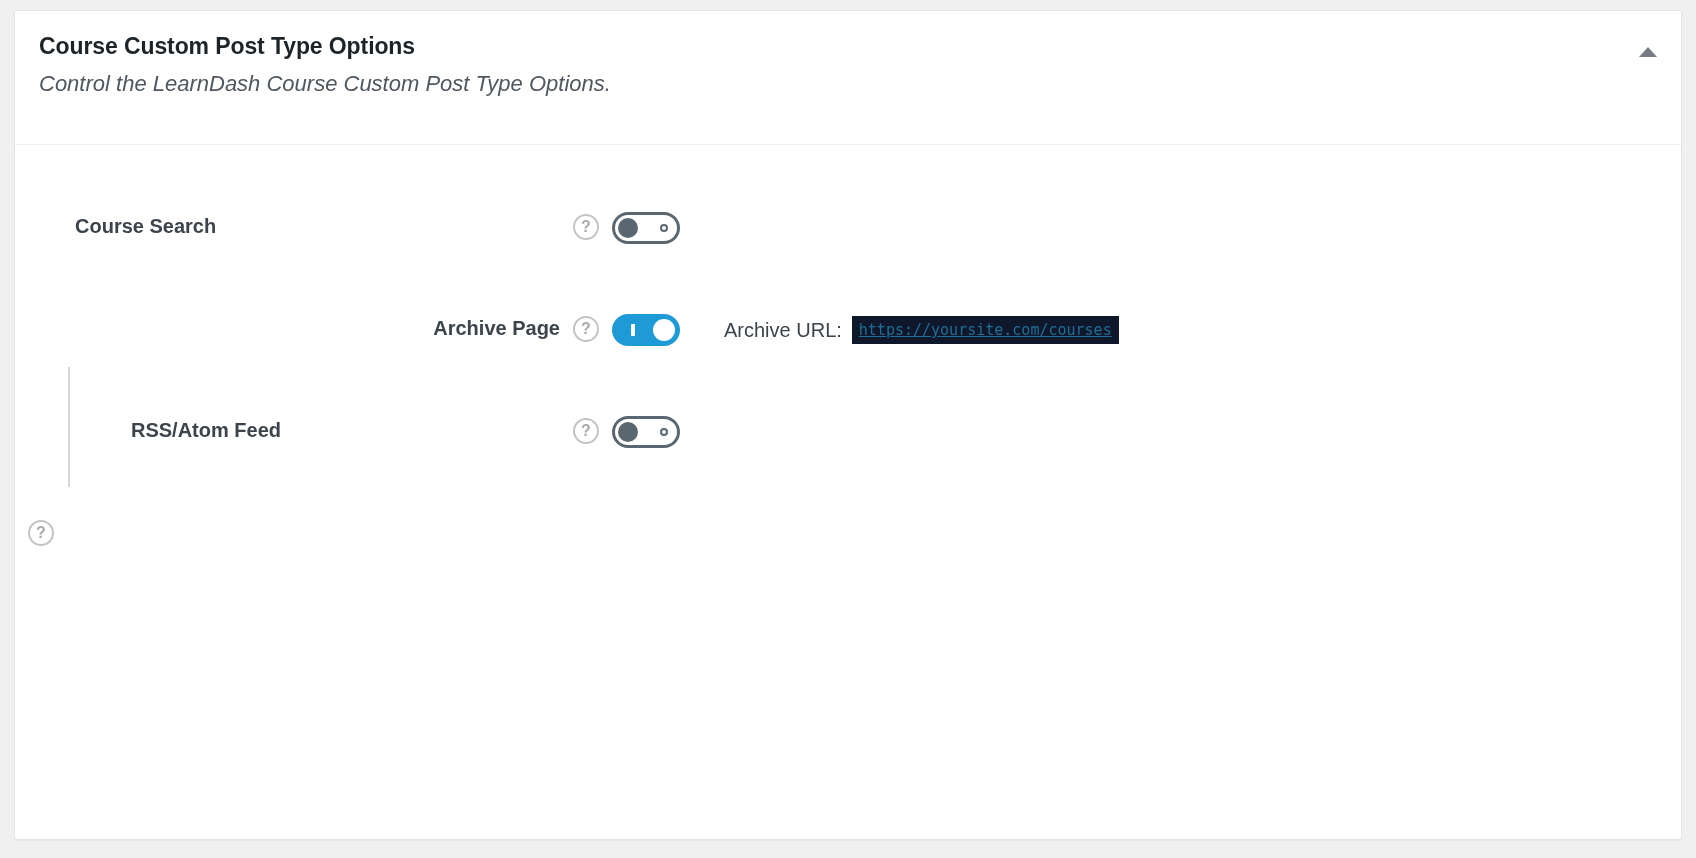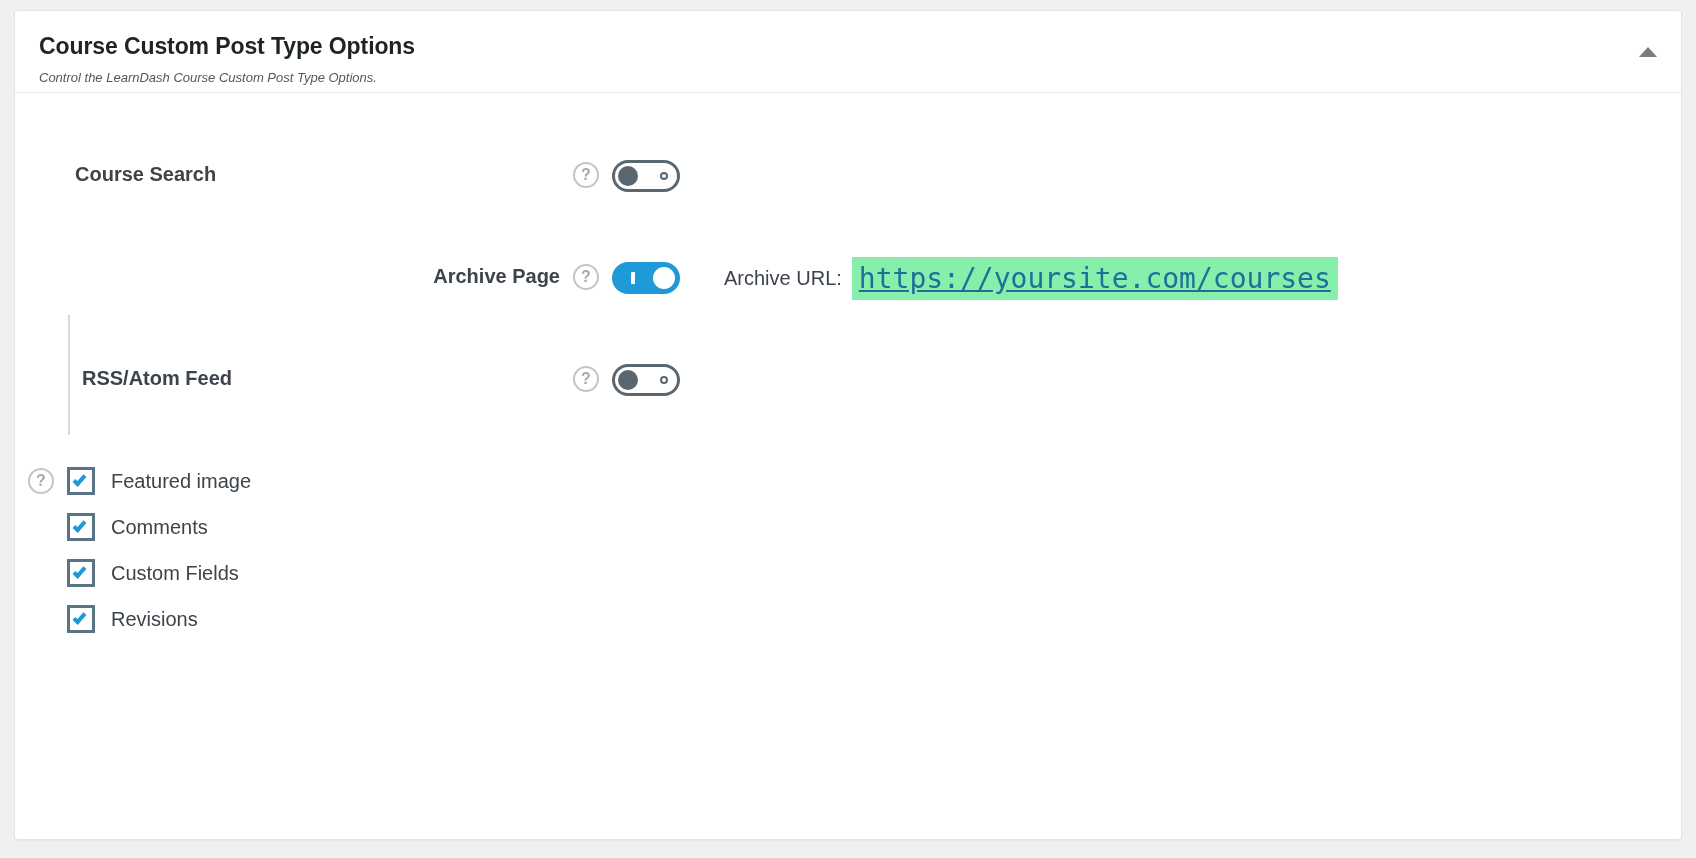--- a/index.html
+++ b/index.html
@@ -27,33 +27,33 @@
     box-sizing: border-box;
     box-shadow: 0 1px 1px rgba(0,0,0,0.04);
   }
 
   
   .panel-header {
     position: relative;
     padding: 22px 26px 20px 24px;
     border-bottom: 1px solid #eceef0;
     box-sizing: border-box;
-    height: 82px;
+    height: 134px;
   }
   .panel-title {
     margin: 0;
     font-size: 23px;
     font-weight: bold;
     color: #1d2327;
     letter-spacing: -0.1px;
     line-height: 1.2;
   }
   .panel-subtitle {
     margin: 9px 0 0 0;
-    font-size: 13px;
+    font-size: 22px;
     font-style: italic;
     color: #50575e;
     line-height: 1.25;
   }
   .collapse-toggle {
     position: absolute;
     right: 16px;
     top: 26px;
     width: 34px;
     height: 30px;
@@ -95,21 +95,21 @@
     width: 545px;
     flex: none;
     box-sizing: border-box;
     padding-left: 60px;
     font-size: 20px;
     font-weight: bold;
     color: #3c434a;
     line-height: 30px;
   }
   .label-cell.nested {
-    padding-left: 67px;
+    padding-left: 116px;
   }
 
   .help-cell {
     width: 52px;
     flex: none;
     display: flex;
     justify-content: center;
     padding-top: 3px;
   }
   .help-icon {
@@ -200,23 +200,23 @@
     height: 32px;
   }
   .archive-url-label {
     font-size: 20px;
     color: #3c434a;
     margin-right: 10px;
     white-space: nowrap;
   }
   .archive-url-link {
     font-family: "DejaVu Sans Mono", monospace;
-    font-size: 28px;
+    font-size: 15px;
     color: #1f6f99;
-    background: #86efac;
+    background: #0f172a;
     text-decoration: underline;
     padding: 5px 7px;
     white-space: nowrap;
     cursor: pointer;
   }
 
   
   .nested-line {
     position: absolute;
     left: 53px;
@@ -326,41 +326,16 @@
           <span class="knob"></span>
           <span class="mark"></span>
         </div>
       </div>
     </div>
 
     <div class="setting-row row-editor-settings">
       <div class="help-cell">
         <span class="help-icon">?</span>
       </div>
-      <div class="control-cell">
-        <div class="checkbox-list">
-
-          <label class="checkbox-item">
-            <span class="checkbox-box"></span>
-            <span class="checkbox-label">Featured image</span>
-          </label>
-
-          <label class="checkbox-item">
-            <span class="checkbox-box"></span>
-            <span class="checkbox-label">Comments</span>
-          </label>
-
-          <label class="checkbox-item">
-            <span class="checkbox-box"></span>
-            <span class="checkbox-label">Custom Fields</span>
-          </label>
-
-          <label class="checkbox-item">
-            <span class="checkbox-box"></span>
-            <span class="checkbox-label">Revisions</span>
-          </label>
-
-        </div>
-      </div>
     </div>
 
   </div>
 </div>
 
 </body></html>

